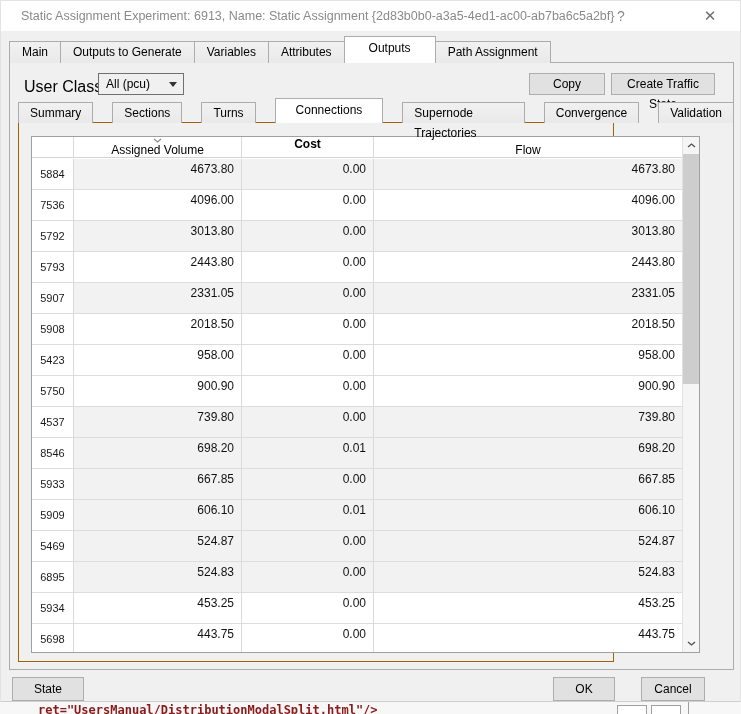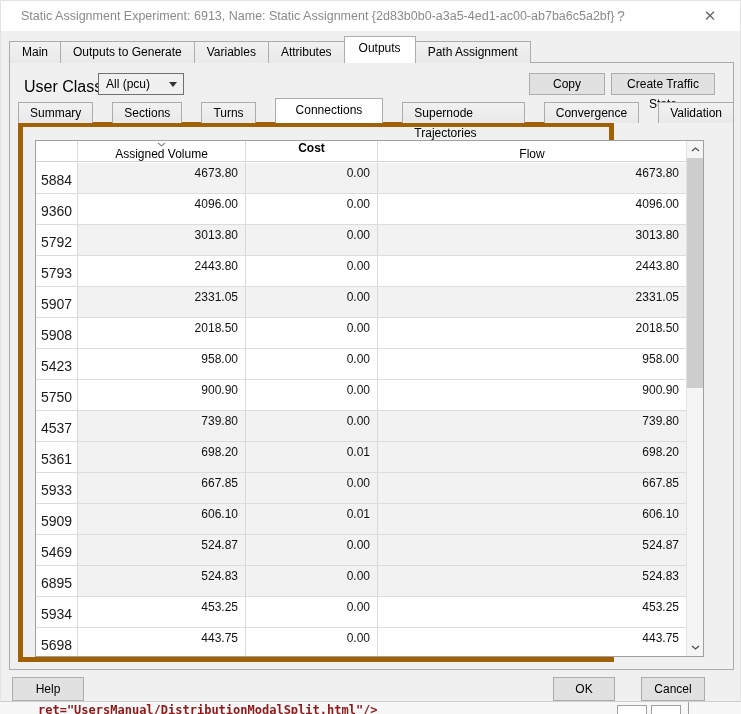--- a/index.html
+++ b/index.html
@@ -22,21 +22,21 @@
   .title-text { position:absolute; left:20px; top:8px; font-size:12.5px; color:#8a8a8a; white-space:nowrap; }
   .tb-help { position:absolute; left:606px; top:5px; width:28px; height:20px; text-align:center;
     color:#8a8a8a; font-size:14px; line-height:20px; cursor:default; }
   .tb-close { position:absolute; left:692px; top:4px; width:34px; height:22px; text-align:center;
     color:#6b6b6b; font-size:15px; line-height:22px; cursor:default; }
 
   
   .main-tabs { position:absolute; left:8px; top:39px; height:23px; display:flex; align-items:flex-end; z-index:5; }
   .tab { height:22px; line-height:21px; padding:0 12px; font-size:12px; color:#000;
     background:linear-gradient(#f1f1f1,#e9e9e9); border:1px solid #acacac; border-bottom:none; margin-right:-1px; }
-  .tab.active { background:#ffffff; height:27px; line-height:23px; padding:0 14px; position:relative; z-index:6; }
+  .tab.active { background:#ffffff; height:27px; line-height:23px; padding:0 24px; position:relative; z-index:6; }
 
   .outer-pane { position:absolute; left:8px; top:61px; width:725px; height:608px;
     background:#f0f0f0; border:1px solid #acacac; z-index:1; }
 
   .uc-label { position:absolute; left:14px; top:15px; font-size:16px; color:#000; }
   .combo { position:absolute; left:88px; top:10px; width:86px; height:22px; background:#f0f0f0;
     border:1px solid #707070; display:flex; align-items:center; padding-left:7px; font-size:12px; }
   .combo-arrow { position:absolute; right:6px; top:8px; width:0; height:0;
     border-left:4px solid transparent; border-right:4px solid transparent; border-top:5px solid #333; }
 
@@ -44,36 +44,36 @@
     font-size:12px; color:#000; text-align:center; line-height:20px; }
   .btn-copy { left:519px; top:10px; width:76px; }
   .btn-cts  { left:601px; top:10px; width:104px; }
 
   .sub-tabs { position:absolute; left:8px; top:37px; height:23px; display:flex; align-items:flex-end; z-index:5;gap:20px; }
   .subtab { height:21px; line-height:20px; padding:0 11px; font-size:12px; color:#000;
     background:linear-gradient(#f1f1f1,#e9e9e9); border:1px solid #acacac; border-bottom:none; margin-right:-1px; }
   .subtab.active { background:#ffffff; height:25px; line-height:22px; padding:0 20px; position:relative; z-index:6; }
 
   .sub-pane { position:absolute; left:8px; top:59px; width:596px; height:540px;
-    background:#f0f0f0; border:5px solid #a16207; }
+    background:#f0f0f0; border:1px solid #a16207; }
 
   
   .table-frame { position:absolute; left:12px; top:13px; width:669px; height:517px;
     background:#ffffff; border:1px solid #a0a0a0; overflow:hidden; }
   .thead { display:flex; height:21px; border-bottom:1px solid #d4d4d4; background:#fff; }
   .hcorner { width:42px; border-right:1px solid #d9d9d9; }
   .hcell { display:flex; flex-direction:column; align-items:center; justify-content:flex-start;
     font-size:12px; color:#000; border-right:1px solid #d9d9d9; padding-top:0; }
   .hcell .sortglyph { height:5px; margin-top:1px; }
   .hcell .hlabel { line-height:14px; }
   .h-vol { width:168px; } .h-cost { width:132px; } .h-flow { width:308px; border-right:none; }
 
   .tbody { position:absolute; left:0; top:22px; width:650px; height:495px; overflow:hidden; }
   .trow { display:flex; height:31px; border-bottom:1px solid #dcdcdc; background:#fff; }
-  .cid { width:42px; font-size:14px; color:#1a1a1a; text-align:center; padding-top:9px;
+  .cid { width:42px; font-size:11px; color:#1a1a1a; text-align:center; padding-top:9px;
     border-right:1px solid #d9d9d9; background:#fff; }
   .cval { font-size:12px; color:#111; text-align:right; padding:3px 7px 0 0; }
   .cvol { width:168px; border-right:1px solid #d9d9d9; }
   .ccost { width:132px; border-right:1px solid #d9d9d9; }
   .cflow { width:308px; }
   .trow.shaded .cval { background:#f2f2f2; }
 
   .vscroll { position:absolute; right:0; top:0; width:17px; height:515px;
     background:#f5f5f5; border-left:1px solid #e2e2e2; }
   .sb-btn { position:absolute; left:0; width:16px; height:17px; display:flex; align-items:center; justify-content:center; background:#f5f5f5; }
@@ -155,21 +155,21 @@
           </div>
 
           <div class="tbody">
               <div class="trow shaded">
                 <div class="cid">5884</div>
                 <div class="cval cvol">4673.80</div>
                 <div class="cval ccost">0.00</div>
                 <div class="cval cflow">4673.80</div>
               </div>
               <div class="trow">
-                <div class="cid">9360</div>
+                <div class="cid">7536</div>
                 <div class="cval cvol">4096.00</div>
                 <div class="cval ccost">0.00</div>
                 <div class="cval cflow">4096.00</div>
               </div>
               <div class="trow shaded">
                 <div class="cid">5792</div>
                 <div class="cval cvol">3013.80</div>
                 <div class="cval ccost">0.00</div>
                 <div class="cval cflow">3013.80</div>
               </div>
@@ -203,21 +203,21 @@
                 <div class="cval ccost">0.00</div>
                 <div class="cval cflow">900.90</div>
               </div>
               <div class="trow shaded">
                 <div class="cid">4537</div>
                 <div class="cval cvol">739.80</div>
                 <div class="cval ccost">0.00</div>
                 <div class="cval cflow">739.80</div>
               </div>
               <div class="trow shaded">
-                <div class="cid">5361</div>
+                <div class="cid">8546</div>
                 <div class="cval cvol">698.20</div>
                 <div class="cval ccost">0.01</div>
                 <div class="cval cflow">698.20</div>
               </div>
               <div class="trow shaded">
                 <div class="cid">5933</div>
                 <div class="cval cvol">667.85</div>
                 <div class="cval ccost">0.00</div>
                 <div class="cval cflow">667.85</div>
               </div>
@@ -264,18 +264,18 @@
               <svg width="9" height="5" viewBox="0 0 9 5">
                   <polyline points="1,1 4.5,4 8,1" fill="none" stroke="#505050" stroke-width="1.3"></polyline>
                 </svg>
             </div>
           </div>
 
         </div>
       </div>
     </div>
 
-    <div class="btn btn-help">Help</div>
+    <div class="btn btn-help">State</div>
     <div class="btn btn-ok">OK</div>
     <div class="btn btn-cancel">Cancel</div>
 
   </div>
 </div>
 
 </body></html>

